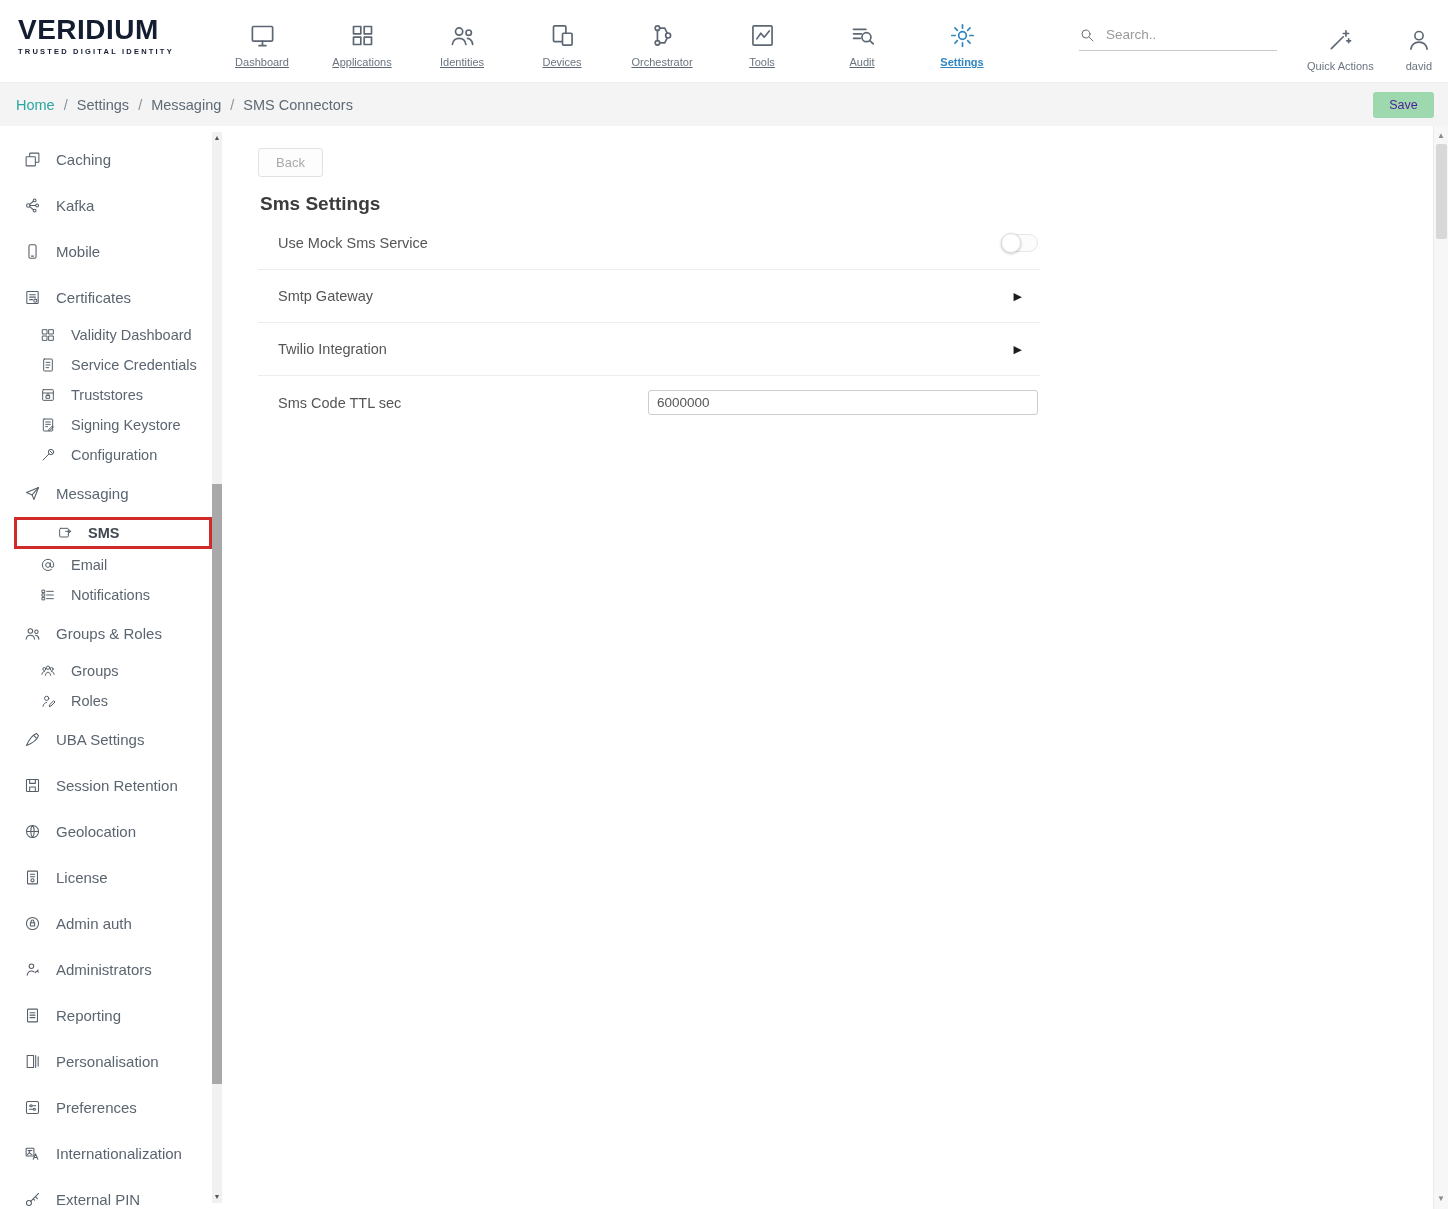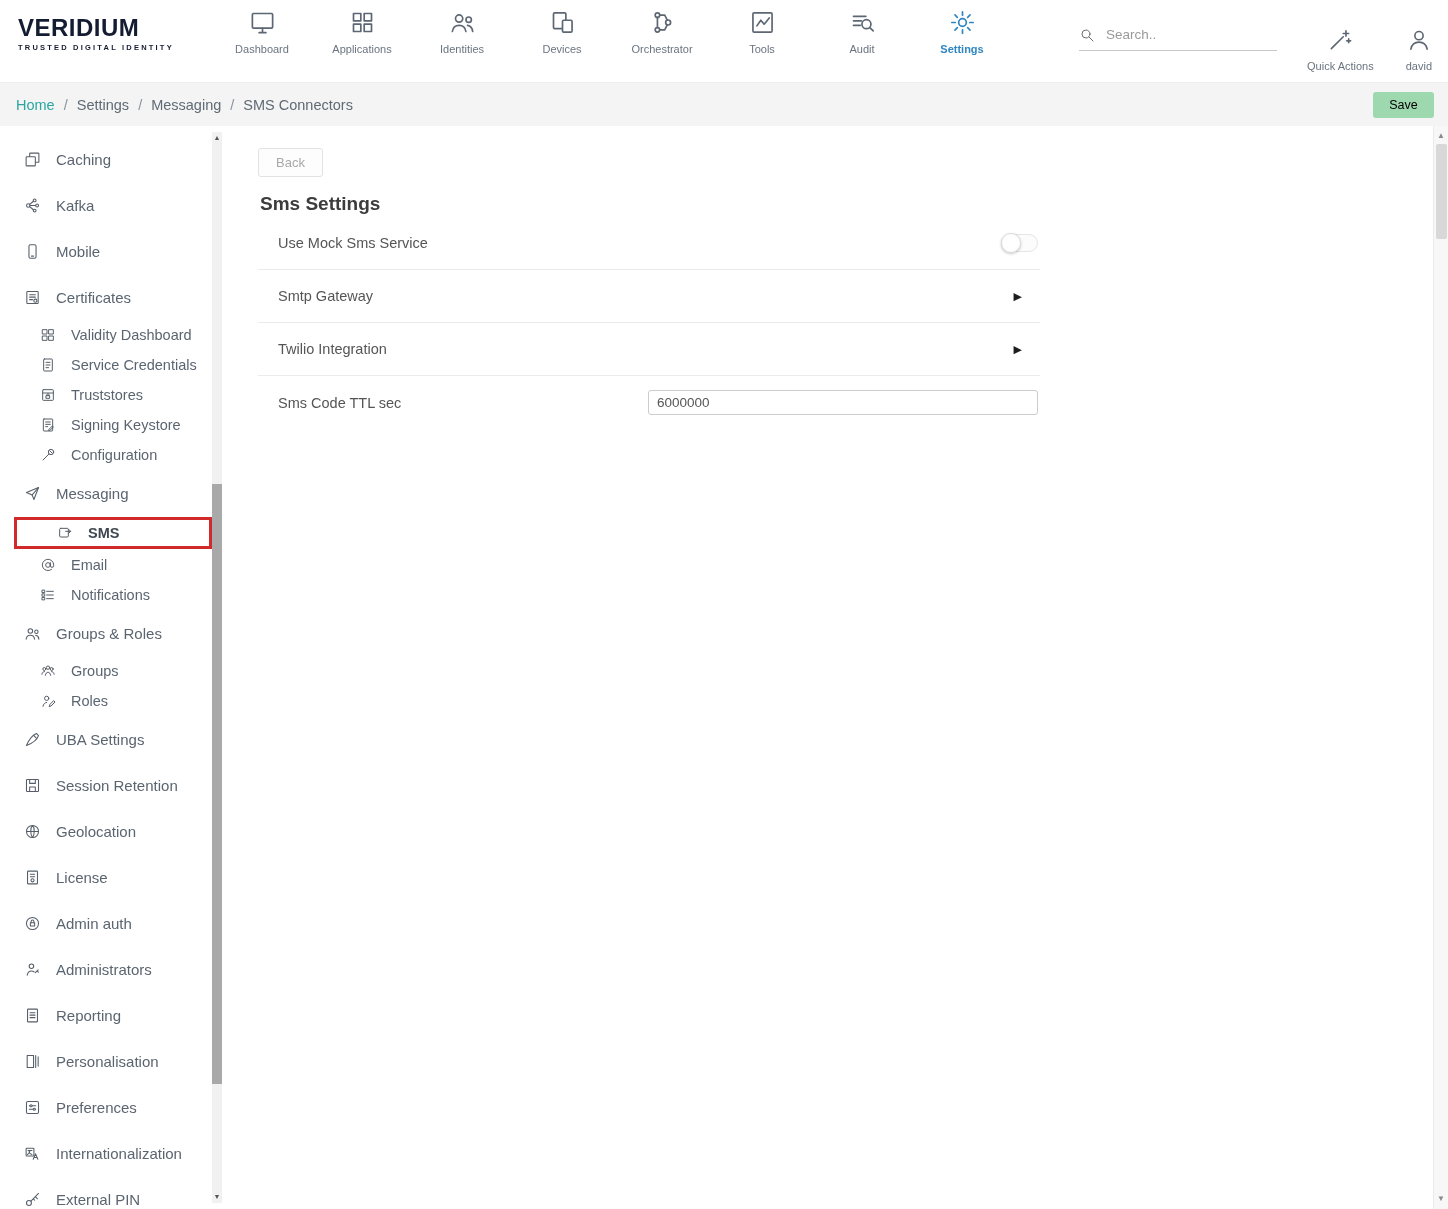--- a/index.html
+++ b/index.html
@@ -6,44 +6,44 @@
   body {
     margin: 0; width: 1448px; height: 1209px; overflow: hidden;
     font-family: "Liberation Sans", "DejaVu Sans", sans-serif;
     background: #fff; color: #555;
   }
   .icon svg { width: 100%; height: 100%; display: block; }
 
   
   header { display: flex; align-items: flex-start; height: 82px; padding-left: 18px; background: #fff; }
   .logo { margin-top: 14px; width: 172px; cursor: pointer; }
-  .logo-name { font-size: 24px; font-weight: 800; color: #131c30; letter-spacing: .5px; }
+  .logo-name { font-size: 28px; font-weight: 800; color: #131c30; letter-spacing: .5px; }
   .logo-tag { font-size: 7.5px; letter-spacing: 2.2px; color: #131c30; font-weight: 600; margin-top: 1px; }
   nav { display: flex; margin-left: 22px; }
-  .nav-item { width: 100px; display: flex; flex-direction: column; align-items: center; padding-top: 9px; color: #5d6773; cursor: pointer; }
+  .nav-item { width: 100px; display: flex; flex-direction: column; align-items: center; padding-top: 22px; color: #5d6773; cursor: pointer; text-decoration: underline; }
   .nav-item .icon { width: 27px; height: 27px; }
   .nav-label { font-size: 11px; margin-top: 7px; color: #6a7480; }
   .nav-item.active { color: #2f86c1; }
   .nav-item.active .nav-label { color: #2f86c1; font-weight: 700; }
   .search { display: flex; align-items: center; gap: 9px; border-bottom: 1px solid #c9c9c9; margin: 26px 0 0 auto; padding-bottom: 7px; width: 198px; color: #6d6d6d; }
   .search .icon { width: 16px; height: 16px; }
   .search input { border: 0; outline: 0; background: transparent; font-size: 13.5px; color: #0f766e; width: 150px; font-family: inherit; }
   .search input::placeholder { color: #9a9a9a; }
   .h-item { display: flex; flex-direction: column; align-items: center; padding-top: 27px; margin-left: 30px; cursor: pointer; color: #5d6773; }
   .h-item.last { margin-right: 16px; margin-left: 32px; }
   .h-item .icon { width: 26px; height: 26px; }
   .h-label { font-size: 11px; margin-top: 7px; color: #6a7480; }
 
   
   .breadcrumb-bar { height: 44px; background: #f4f4f4; display: flex; align-items: center; padding: 0 16px; position: relative; border-top: 1px solid #ededed; }
   .breadcrumb { font-size: 14.5px; color: #5f6a75; display: flex; gap: 9px; align-items: center; }
   .crumb { cursor: pointer; }
   .crumb.home { color: #2ba7a0; }
   .crumb-sep { color: #8a949e; }
-  .save-btn { position: absolute; right: 14px; top: 9px; width: 61px; height: 26px; background: #9ed8af; border: none; border-radius: 3px; color: #000000; font-size: 12.5px; cursor: pointer; font-family: inherit; }
+  .save-btn { position: absolute; right: 14px; top: 9px; width: 61px; height: 26px; background: #9ed8af; border: none; border-radius: 3px; color: #4c1d95; font-size: 12.5px; cursor: pointer; font-family: inherit; }
 
   
   .content { display: flex; height: 1083px; position: relative; }
 
   
   aside { width: 234px; flex: none; position: relative; height: 100%; overflow: hidden; background: #fff; }
   #sidebar-list { padding-top: 10px; }
   .sb-item { display: flex; align-items: center; cursor: pointer; color: #5b6570; }
   .sb-item.l0 { height: 46px; padding-left: 24px; font-size: 15px; }
   .sb-item.l1 { height: 30px; padding-left: 40px; font-size: 14.5px; }

